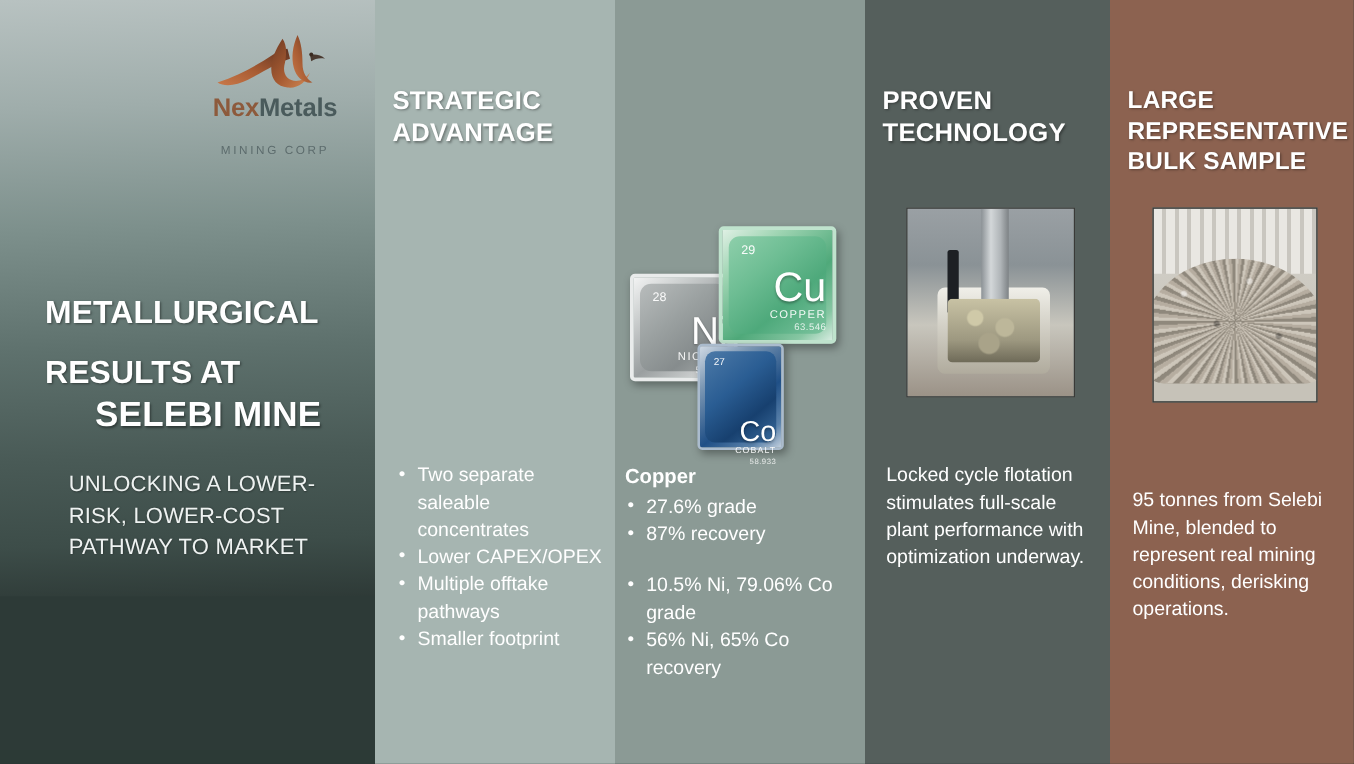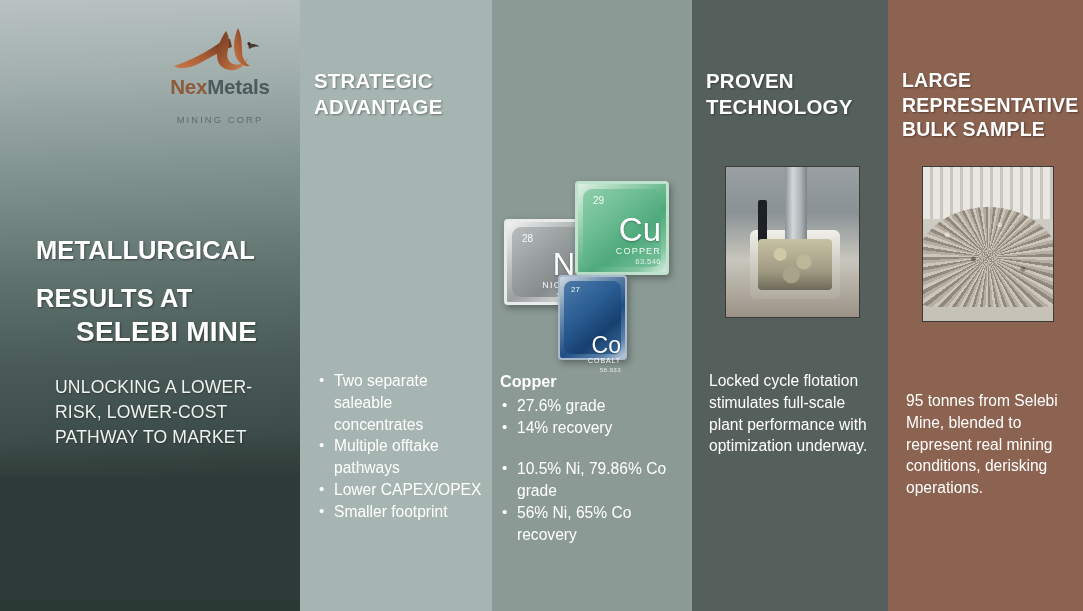--- a/index.html
+++ b/index.html
@@ -358,22 +358,22 @@
       <div class="ph-miners">
         <div class="helmet2"></div>
         <div class="helmet"></div>
         <div class="vest"></div>
       </div>
     </div>
 
     <div class="body-text body-2">
       <ul class="bullets">
         <li>Two separate saleable concentrates</li>
+        <li>Lower CAPEX/OPEX</li>
         <li>Multiple offtake pathways</li>
-        <li>Lower CAPEX/OPEX</li>
         <li>Smaller footprint</li>
       </ul>
     </div>
   </div>
 
   <div class="col col-3">
 
     <div class="tiles">
 
       <div class="tile tile-ni">
@@ -401,25 +401,25 @@
           <div class="nm">COBALT</div>
           <div class="mass">58.933</div>
         </div>
       </div>
     </div>
 
     <div class="body-text body-3">
       <div class="grp-title">Copper</div>
       <ul class="bullets">
         <li>27.6% grade</li>
-        <li>14% recovery</li>
+        <li>87% recovery</li>
       </ul>
       <div class="grp-gap"></div>
       <ul class="bullets">
-        <li>10.5% Ni, 79.86% Co grade</li>
+        <li>10.5% Ni, 79.06% Co grade</li>
         <li>56% Ni, 65% Co recovery</li>
       </ul>
     </div>
   </div>
 
   <div class="col col-4">
     <div class="col-head">PROVEN TECHNOLOGY</div>
 
     <div class="photo">
       <div class="ph-flot">

